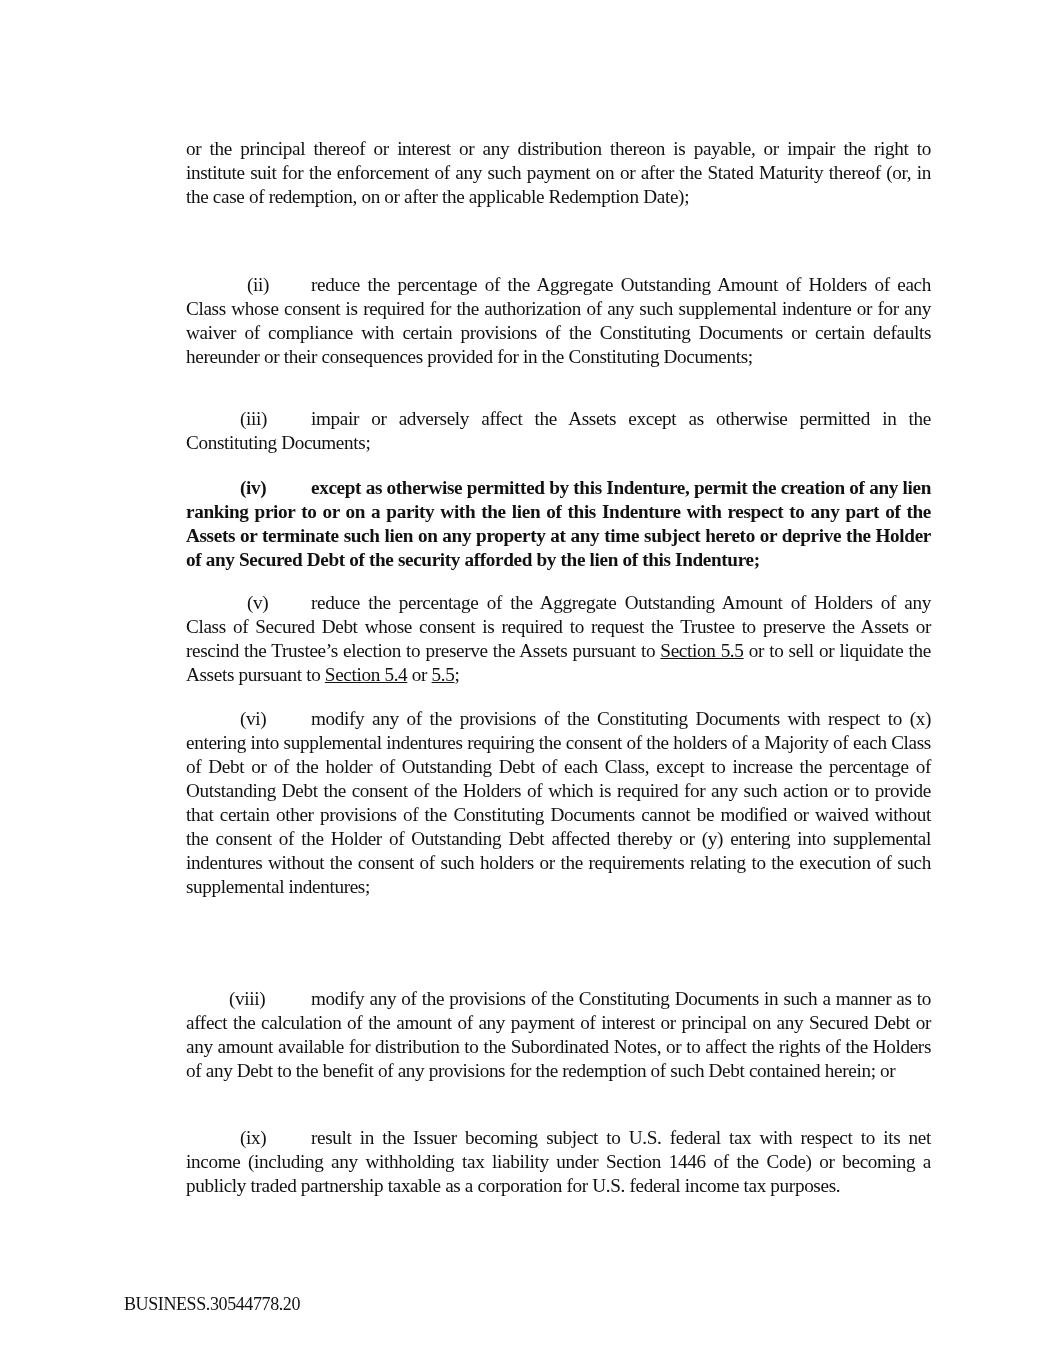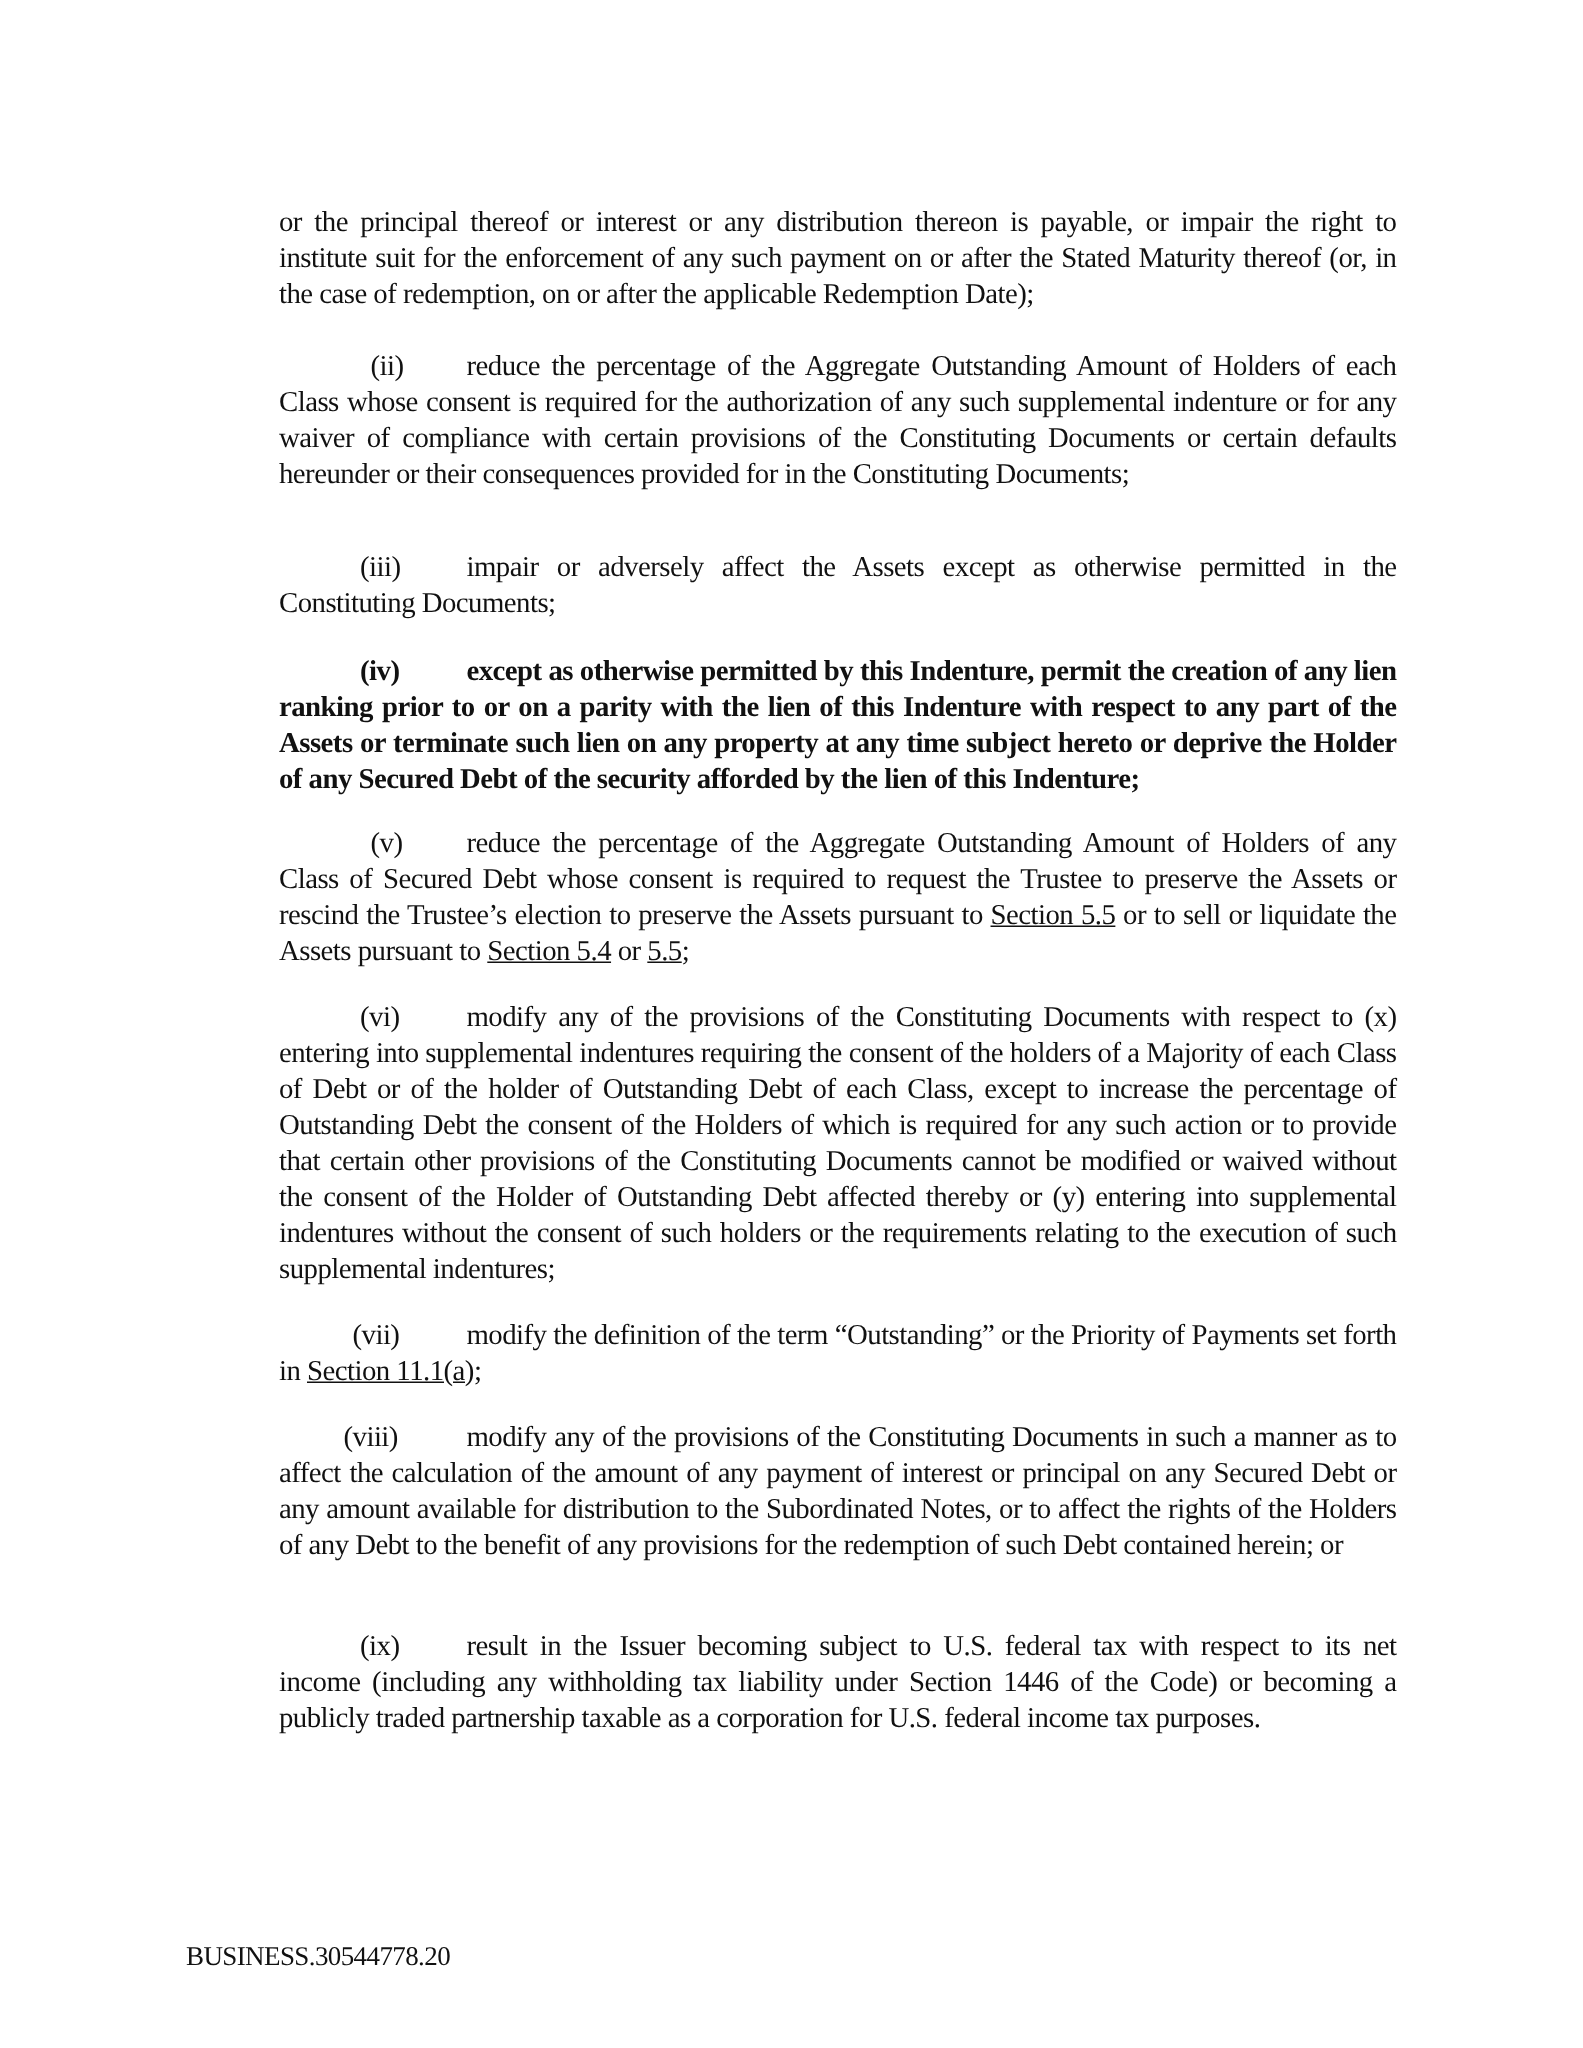--- a/index.html
+++ b/index.html
@@ -8,21 +8,21 @@
     font-family: "Liberation Serif", "DejaVu Serif", serif;
     color: #111111;
   }
   .page { position: absolute; left: 0; top: 12px; width: 1055px; height: 1365px; }
   .para {
     position: absolute; left: 186px; width: 745px;
     font-size: 19.2px; line-height: 24px;
     text-align: justify; letter-spacing: -0.35px;
   }
   .para.first { top: 125px; }
-  .clause { text-indent: 0; }
+  .clause { text-indent: 0; margin-top: 40px; }
   .clause .lbl { display: inline-block; width: 125px; text-align: left; }
   .u { text-decoration: underline; }
   .sec {
     position: absolute; left: 124px; width: 807px; top: 1190px;
     font-size: 19.2px; line-height: 24px; text-align: justify; letter-spacing: -0.35px;
   }
   .sec .lead { display: inline-block; padding-left: 124px; width: 125px; }
   .pagenum {
     position: absolute; top: 1257px; left: 0; width: 1055px; text-align: center;
     font-size: 19.2px; letter-spacing: -0.3px;
@@ -52,23 +52,20 @@
   </div>
 
   <div class="para clause" style="top:539px;">
     <span class="lbl" style="padding-left:61px;width:64px;">(v)</span><span>reduce the percentage of the Aggregate Outstanding Amount of Holders of any Class of Secured Debt whose consent is required to request the Trustee to preserve the Assets or rescind the Trustee’s election to preserve the Assets pursuant to </span><span class="u">Section 5.5</span><span> or to sell or liquidate the Assets pursuant to </span><span class="u">Section 5.4</span><span> or </span><span class="u">5.5</span><span>;</span>
   </div>
 
   <div class="para clause" style="top:655px;">
     <span class="lbl" style="padding-left:54px;width:71px;">(vi)</span><span>modify any of the provisions of the Constituting Documents with respect to (x) entering into supplemental indentures requiring the consent of the holders of a Majority of each Class of Debt or of the holder of Outstanding Debt of each Class, except to increase the percentage of Outstanding Debt the consent of the Holders of which is required for any such action or to provide that certain other provisions of the Constituting Documents cannot be modified or waived without the consent of the Holder of Outstanding Debt affected thereby or (y) entering into supplemental indentures without the consent of such holders or the requirements relating to the execution of such supplemental indentures;</span>
   </div>
 
-  <div class="para clause" style="top:867px;">
-    <span class="lbl" style="padding-left:49px;width:76px;">(vii)</span><span>modify the definition of the term “Outstanding” or the Priority of Payments set forth in </span><span class="u">Section 11.1(a)</span><span>;</span>
-  </div>
 
   <div class="para clause" style="top:935px;">
     <span class="lbl" style="padding-left:43px;width:82px;">(viii)</span><span>modify any of the provisions of the Constituting Documents in such a manner as to affect the calculation of the amount of any payment of interest or principal on any Secured Debt or any amount available for distribution to the Subordinated Notes, or to affect the rights of the Holders of any Debt to the benefit of any provisions for the redemption of such Debt contained herein; or</span>
   </div>
 
   <div class="para clause" style="top:1074px;">
     <span class="lbl" style="padding-left:54px;width:71px;">(ix)</span><span>result in the Issuer becoming subject to U.S. federal tax with respect to its net income (including any withholding tax liability under Section 1446 of the Code) or becoming a publicly traded partnership taxable as a corporation for U.S. federal income tax purposes.</span>
   </div>
 
 

